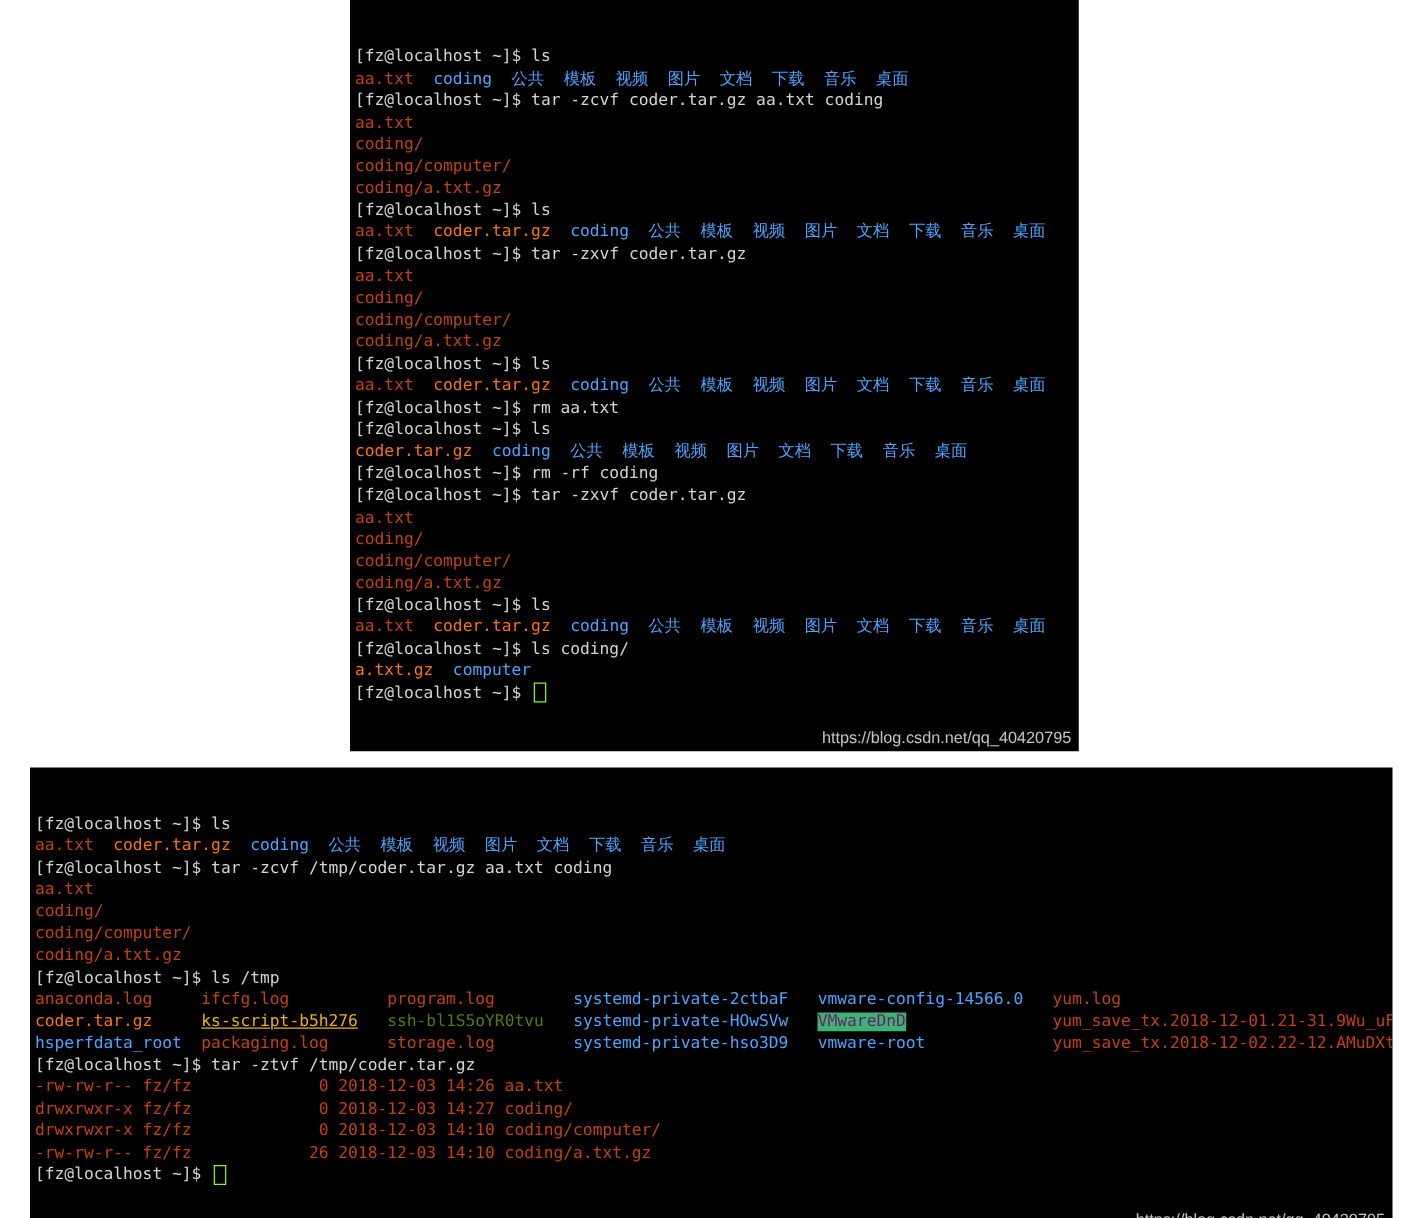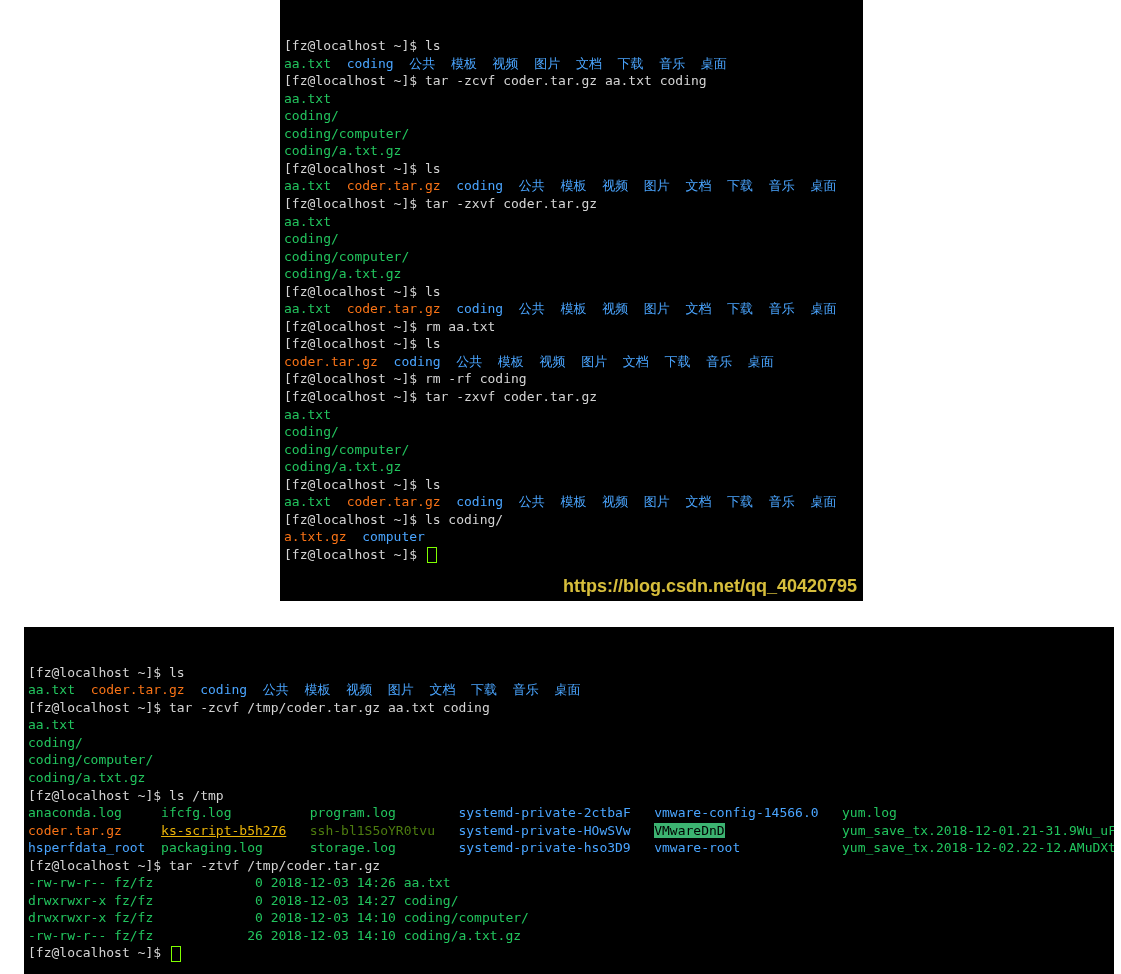--- a/index.html
+++ b/index.html
@@ -7,51 +7,50 @@
     margin: 0;
     padding: 0;
     font-family: "DejaVu Sans Mono", "Consolas", monospace;
     font-size: 13px;
     line-height: 1.35;
   }
   .term {
     background: #000000;
     color: #d4d4d4;
     padding: 2px 4px;
-    margin: 0 auto 26px auto;
+    margin: 0 auto 13px auto;
     position: relative;
     white-space: pre;
     overflow: hidden;
   }
   .term1 { width: 575px; margin-left: 280px; margin-right: auto;}
   .term2 { width: 1082px; margin-left: 24px;}
   .prompt { color: #d4d4d4; }
   .green { color: #eab308; text-decoration: underline; }
   .red { color: #f97316; }
   .blue { color: #4aa5ff; }
   .cyan { color: #4d7c0f; }
-  .white { color: #22c55e; }
-  .hlgreen { background: #3cb371; color: #000000; text-align: right; }
+  .white { color: #c2410c; }
+  .hlgreen { background: #3cb371; color: #701a75; text-align: right; }
   .cursor {
     display: inline-block;
     width: 8px;
     height: 14px;
     border: 1px solid #7fff00;
     vertical-align: middle;
     margin-left:2px;
   }
   .watermark {
     position: absolute;
     right: 6px;
     bottom: 2px;
-    color: #fde047;
-    font-size: 18px;
+    color: #e5e5e5;
+    font-size: 13px;
     opacity: 0.85;
     font-family: sans-serif;
-    font-weight: bold;
   }
 </style>
 </head>
 <body>
 
 <div class="term term1">
   <div id="t1body"><div class="prompt">[fz@localhost ~]$ ls</div><div><span class="white">aa.txt  </span><span class="blue">coding</span>  <span class="blue">公共</span>  <span class="blue">模板</span>  <span class="blue">视频</span>  <span class="blue">图片</span>  <span class="blue">文档</span>  <span class="blue">下载</span>  <span class="blue">音乐</span>  <span class="blue">桌面</span></div><div class="prompt">[fz@localhost ~]$ tar -zcvf coder.tar.gz aa.txt coding</div><div class="white">aa.txt</div><div class="white">coding/</div><div class="white">coding/computer/</div><div class="white">coding/a.txt.gz</div><div class="prompt">[fz@localhost ~]$ ls</div><div><span class="white">aa.txt  </span><span class="red">coder.tar.gz</span>  <span class="blue">coding</span>  <span class="blue">公共</span>  <span class="blue">模板</span>  <span class="blue">视频</span>  <span class="blue">图片</span>  <span class="blue">文档</span>  <span class="blue">下载</span>  <span class="blue">音乐</span>  <span class="blue">桌面</span></div><div class="prompt">[fz@localhost ~]$ tar -zxvf coder.tar.gz</div><div class="white">aa.txt</div><div class="white">coding/</div><div class="white">coding/computer/</div><div class="white">coding/a.txt.gz</div><div class="prompt">[fz@localhost ~]$ ls</div><div><span class="white">aa.txt  </span><span class="red">coder.tar.gz</span>  <span class="blue">coding</span>  <span class="blue">公共</span>  <span class="blue">模板</span>  <span class="blue">视频</span>  <span class="blue">图片</span>  <span class="blue">文档</span>  <span class="blue">下载</span>  <span class="blue">音乐</span>  <span class="blue">桌面</span></div><div class="prompt">[fz@localhost ~]$ rm aa.txt</div><div class="prompt">[fz@localhost ~]$ ls</div><div><span class="red">coder.tar.gz</span>  <span class="blue">coding</span>  <span class="blue">公共</span>  <span class="blue">模板</span>  <span class="blue">视频</span>  <span class="blue">图片</span>  <span class="blue">文档</span>  <span class="blue">下载</span>  <span class="blue">音乐</span>  <span class="blue">桌面</span></div><div class="prompt">[fz@localhost ~]$ rm -rf coding</div><div class="prompt">[fz@localhost ~]$ tar -zxvf coder.tar.gz</div><div class="white">aa.txt</div><div class="white">coding/</div><div class="white">coding/computer/</div><div class="white">coding/a.txt.gz</div><div class="prompt">[fz@localhost ~]$ ls</div><div><span class="white">aa.txt  </span><span class="red">coder.tar.gz</span>  <span class="blue">coding</span>  <span class="blue">公共</span>  <span class="blue">模板</span>  <span class="blue">视频</span>  <span class="blue">图片</span>  <span class="blue">文档</span>  <span class="blue">下载</span>  <span class="blue">音乐</span>  <span class="blue">桌面</span></div><div class="prompt">[fz@localhost ~]$ ls coding/</div><div><span class="red">a.txt.gz</span>  <span class="blue">computer</span></div><div class="prompt">[fz@localhost ~]$ <span class="cursor"></span></div></div>
   <div class="watermark">https://blog.csdn.net/qq_40420795</div>
 </div>
 

